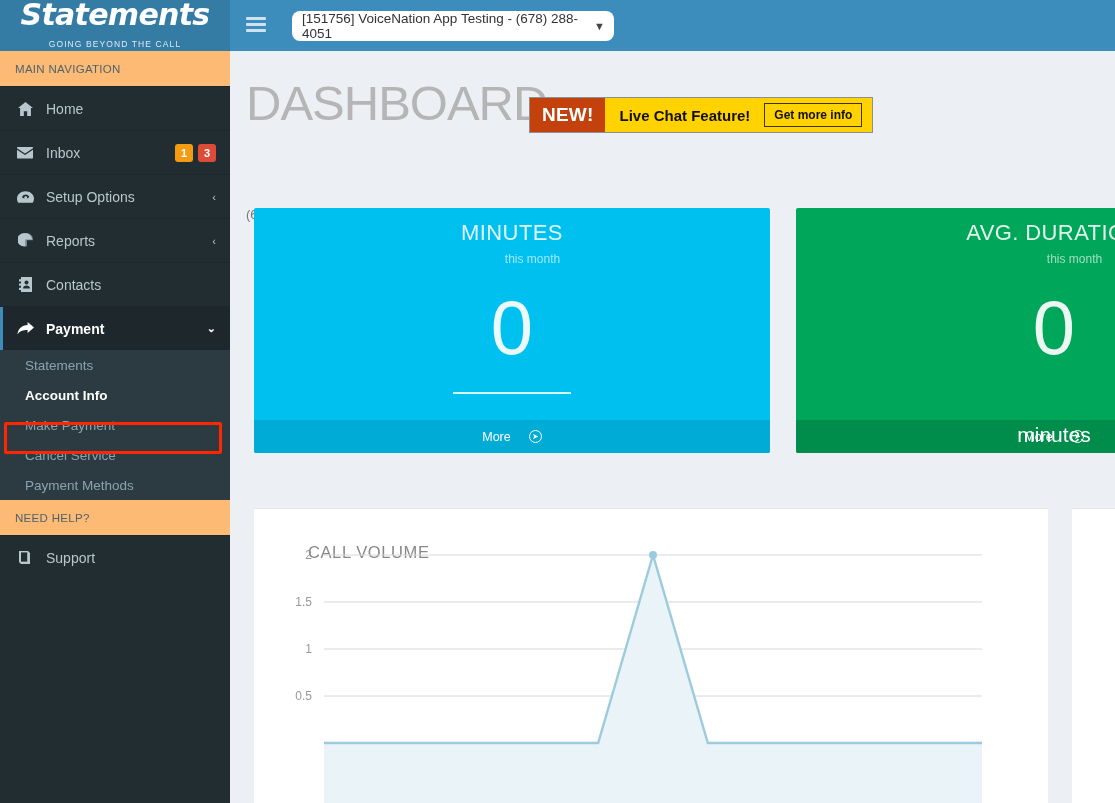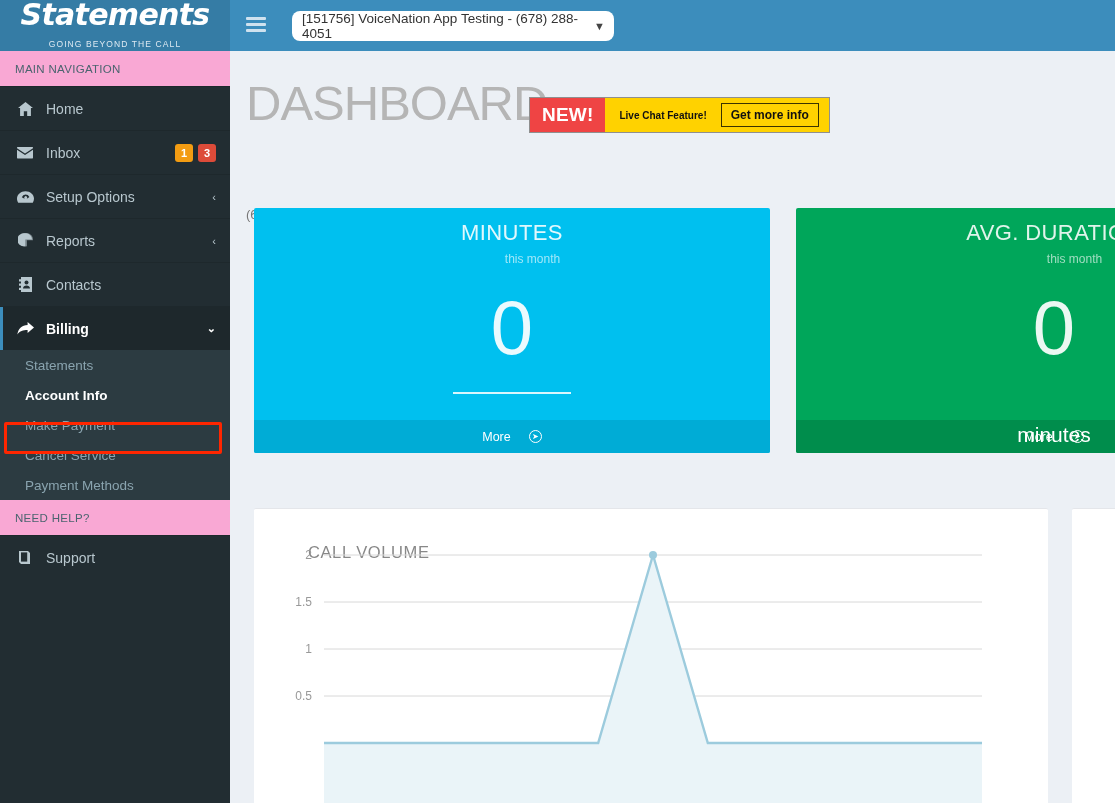--- a/index.html
+++ b/index.html
@@ -51,21 +51,21 @@
     font-size: 11px; color: #444;
   }
 
   
   .sidebar {
     position: absolute; left: 0; top: 51px; width: 230px; bottom: 0;
     background: #222d32;
   }
   .nav-head {
     padding: 12px 15px 11px; font-size: 11.5px; color: #4b646f;
-    letter-spacing: 0.3px; background: #f9a8d4;
+    letter-spacing: 0.3px; background: #fdba74;
   }
   .nav-item {
     position: relative; display: flex; align-items: center;
     height: 44px; padding: 0 14px; color: #b8c7ce; font-size: 14px;
     cursor: pointer; border-top: 1px solid #1e282c;
   }
   .nav-item .ic {
     width: 22px; margin-right: 10px; display: flex; align-items: center; justify-content: center;
     color: #b8c7ce;
   }
@@ -109,25 +109,25 @@
     position: absolute; left: 16px; top: 24px;
     font-size: 49px; color: #b5b5b5; font-weight: normal;
     letter-spacing: -1px; font-family: "Liberation Sans", sans-serif;
   }
   .promo {
     position: absolute; left: 299px; top: 46px;
     height: 36px; display: flex; align-items: stretch;
     border: 1px solid #8f8f8f; background: #ffd200;
   }
   .promo-new {
-    background: #ef4444; color: #fff; font-size: 19px; font-weight: bold;
+    background: #c2410c; color: #fff; font-size: 19px; font-weight: bold;
     display: flex; align-items: center; padding: 12px 12px; letter-spacing: 0.2px;
   }
   .promo-text {
-    display: flex; align-items: center; color: #111; font-size: 10px;
+    display: flex; align-items: center; color: #111; font-size: 15px;
     font-weight: bold; padding: 0 14px;
   }
   .promo-btn {
     align-self: center; margin-right: 10px; border: 1.5px solid #3a3300;
     padding: 4px 9px; font-size: 12px; font-weight: bold; color: #111;
     background: #ffd200; cursor: pointer;
   }
   .subtitle {
     position: absolute; left: 16px; top: 156px;
     font-size: 13px; color: #777;
@@ -263,21 +263,21 @@
       </span>
       <span class="lbl">Contacts</span>
     </div>
 
     <div class="nav-item active">
       <span class="ic">
         <svg width="17" height="13" viewBox="0 0 17 13">
             <path fill="currentColor" d="M10.6 0v3.1C4.8 3.3 1.6 6.4.3 12.4c2.6-3.4 5.6-4.5 10.3-4.5V11L17 5.5z"></path>
           </svg>
       </span>
-      <span class="lbl">Billing</span>
+      <span class="lbl">Payment</span>
       <span class="arrow">⌄</span>
     </div>
 
     <div class="submenu">
       <div class="sub-item">
         <span>Statements</span>
       </div>
       <div class="sub-item selected">
         <span>Account Info</span>
       </div>

